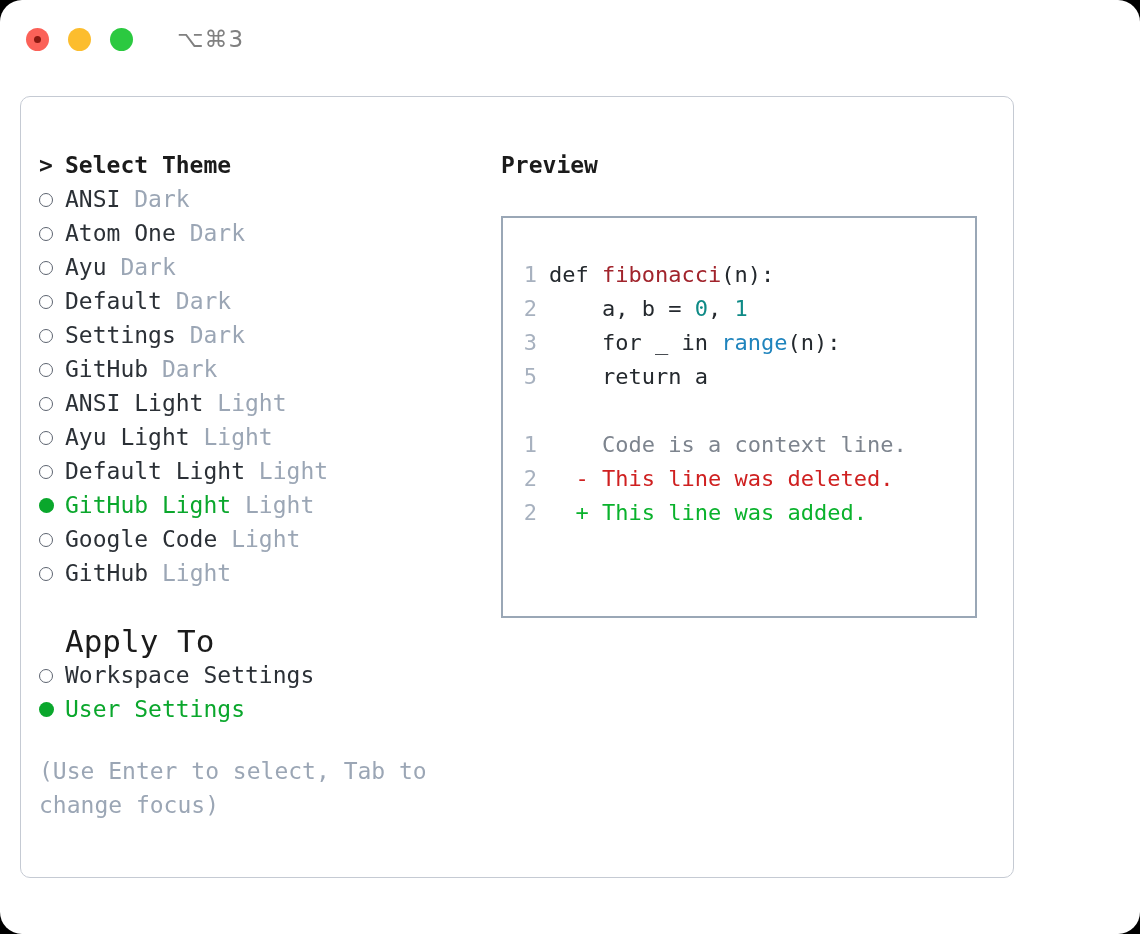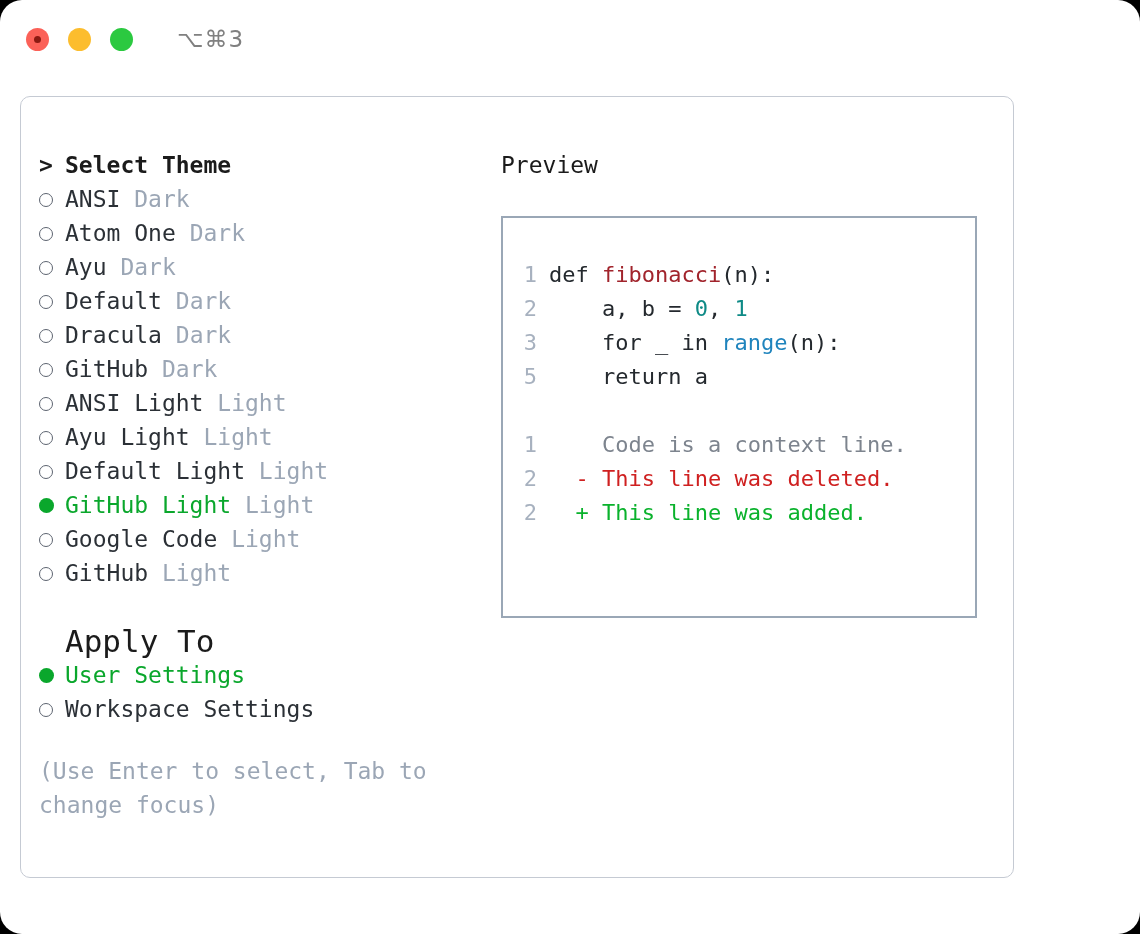--- a/index.html
+++ b/index.html
@@ -155,21 +155,21 @@
 
   
   .right-col {
     position: absolute;
     left: 480px;
     top: 51px;
     width: 500px;
   }
   .preview-heading {
     font-size: 23px;
-    font-weight: normal;
+    font-weight: bold;
     color: #1b1b1b;
     line-height: 34px;
   }
   .preview-box {
     margin-top: 34px;
     width: 476px;
     height: 402px;
     border: 2px solid #9aa7b6;
     box-sizing: border-box;
     background: #ffffff;
@@ -219,40 +219,40 @@
         <div class="row">
           <span class="marker marker-caret">&gt;</span>
           <span class="section-title">Select Theme</span>
         </div>
 
         <div id="theme-items">
             <div class="row"><span class="marker"><span class="radio-empty"></span></span><span class="item-label">ANSI</span><span class="item-suffix"> Dark</span></div>
             <div class="row"><span class="marker"><span class="radio-empty"></span></span><span class="item-label">Atom One</span><span class="item-suffix"> Dark</span></div>
             <div class="row"><span class="marker"><span class="radio-empty"></span></span><span class="item-label">Ayu</span><span class="item-suffix"> Dark</span></div>
             <div class="row"><span class="marker"><span class="radio-empty"></span></span><span class="item-label">Default</span><span class="item-suffix"> Dark</span></div>
-            <div class="row"><span class="marker"><span class="radio-empty"></span></span><span class="item-label">Dracula</span><span class="item-suffix"> Dark</span></div>
+            <div class="row"><span class="marker"><span class="radio-empty"></span></span><span class="item-label">Settings</span><span class="item-suffix"> Dark</span></div>
             <div class="row"><span class="marker"><span class="radio-empty"></span></span><span class="item-label">GitHub</span><span class="item-suffix"> Dark</span></div>
             <div class="row"><span class="marker"><span class="radio-empty"></span></span><span class="item-label">ANSI Light</span><span class="item-suffix"> Light</span></div>
             <div class="row"><span class="marker"><span class="radio-empty"></span></span><span class="item-label">Ayu Light</span><span class="item-suffix"> Light</span></div>
             <div class="row"><span class="marker"><span class="radio-empty"></span></span><span class="item-label">Default Light</span><span class="item-suffix"> Light</span></div>
             <div class="row"><span class="marker"><span class="radio-filled"></span></span><span class="item-label sel">GitHub Light</span><span class="item-suffix"> Light</span></div>
             <div class="row"><span class="marker"><span class="radio-empty"></span></span><span class="item-label">Google Code</span><span class="item-suffix"> Light</span></div>
             <div class="row"><span class="marker"><span class="radio-empty"></span></span><span class="item-label">GitHub</span><span class="item-suffix"> Light</span></div>
           </div>
 
         <div class="spacer"></div>
 
         <div class="row">
           <span class="marker"></span>
           <span class="plain-title">Apply To</span>
         </div>
 
         <div id="apply-items">
+            <div class="row"><span class="marker"><span class="radio-empty"></span></span><span class="item-label">Workspace Settings</span></div>
             <div class="row"><span class="marker"><span class="radio-filled"></span></span><span class="item-label sel">User Settings</span></div>
-            <div class="row"><span class="marker"><span class="radio-empty"></span></span><span class="item-label">Workspace Settings</span></div>
           </div>
 
         <div class="hint">(Use Enter to select, Tab to change focus)</div>
       </div>
 
       <div class="right-col">
         <div class="preview-heading">Preview</div>
 
         <div class="preview-box">
           <div id="code-block">

